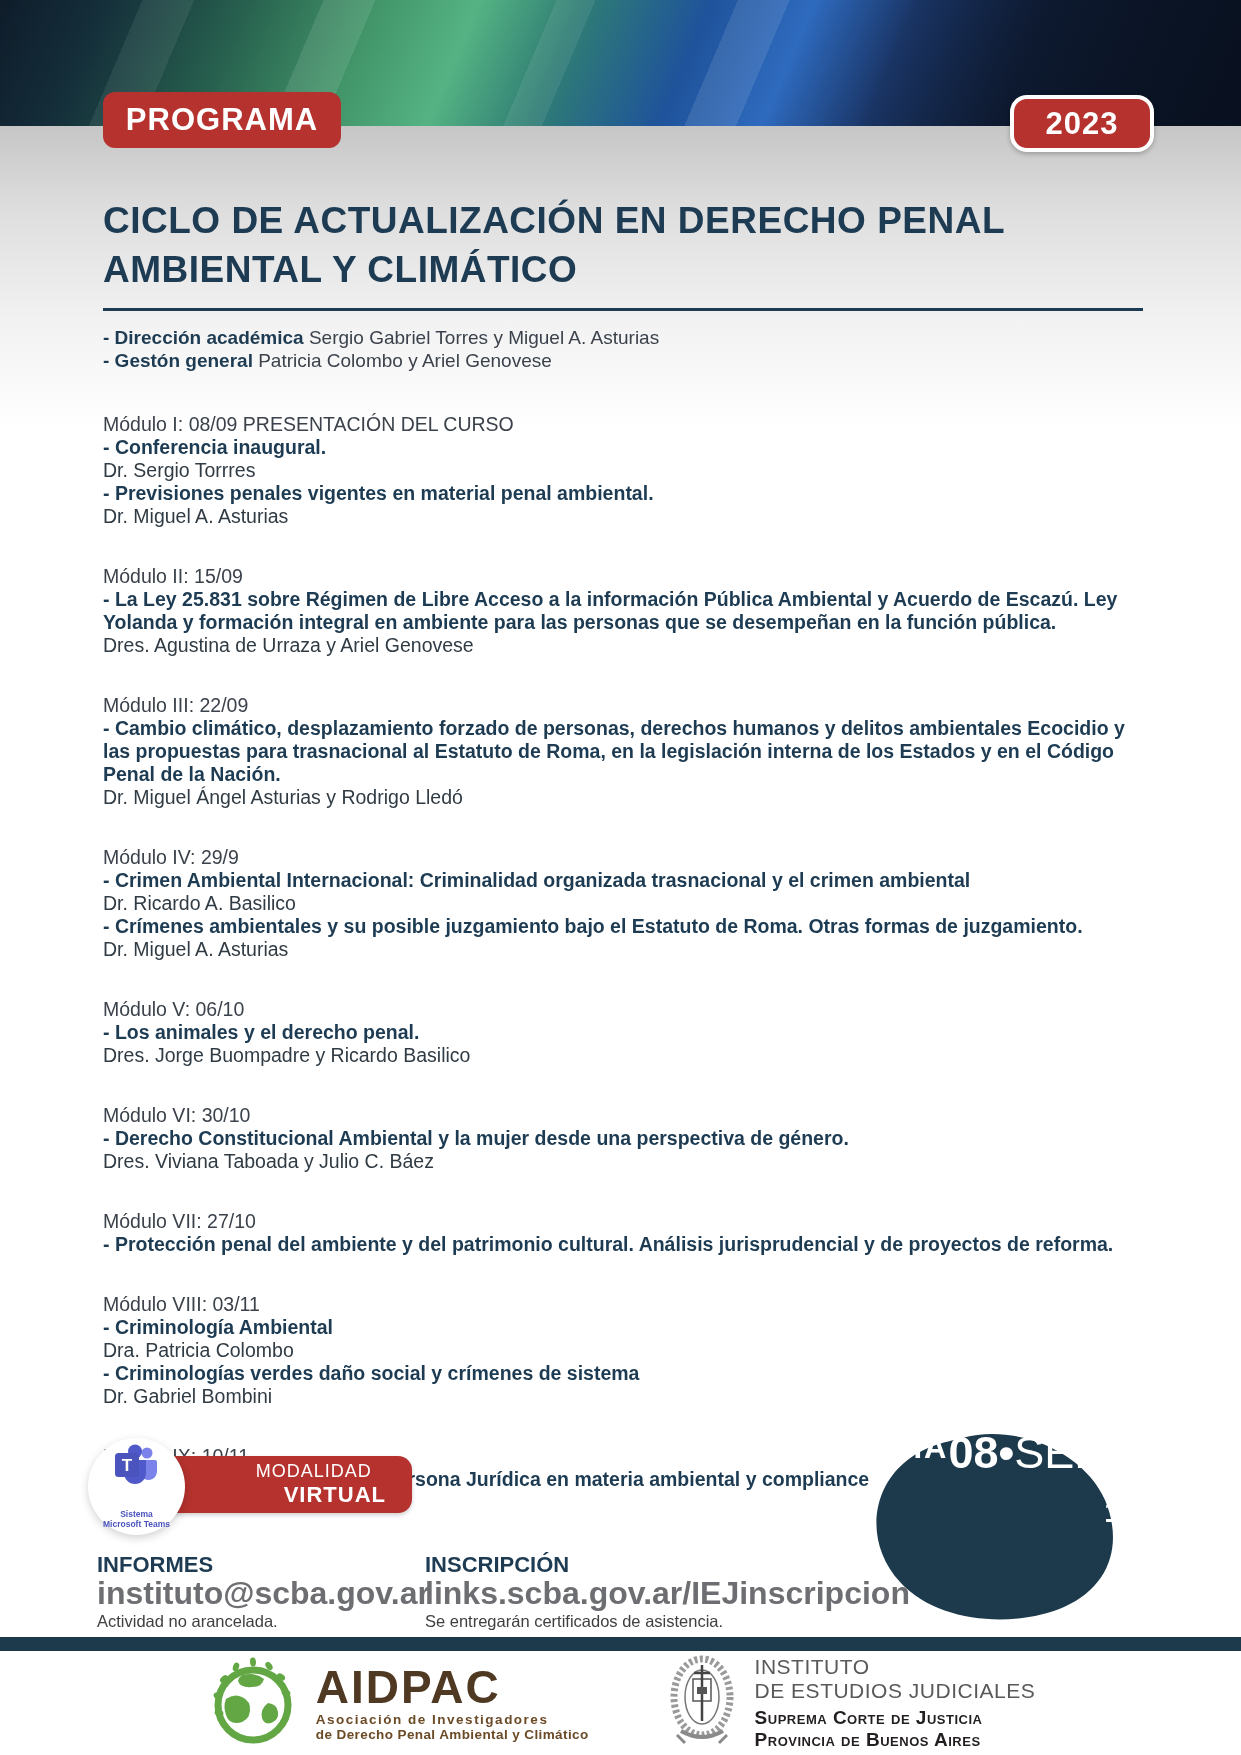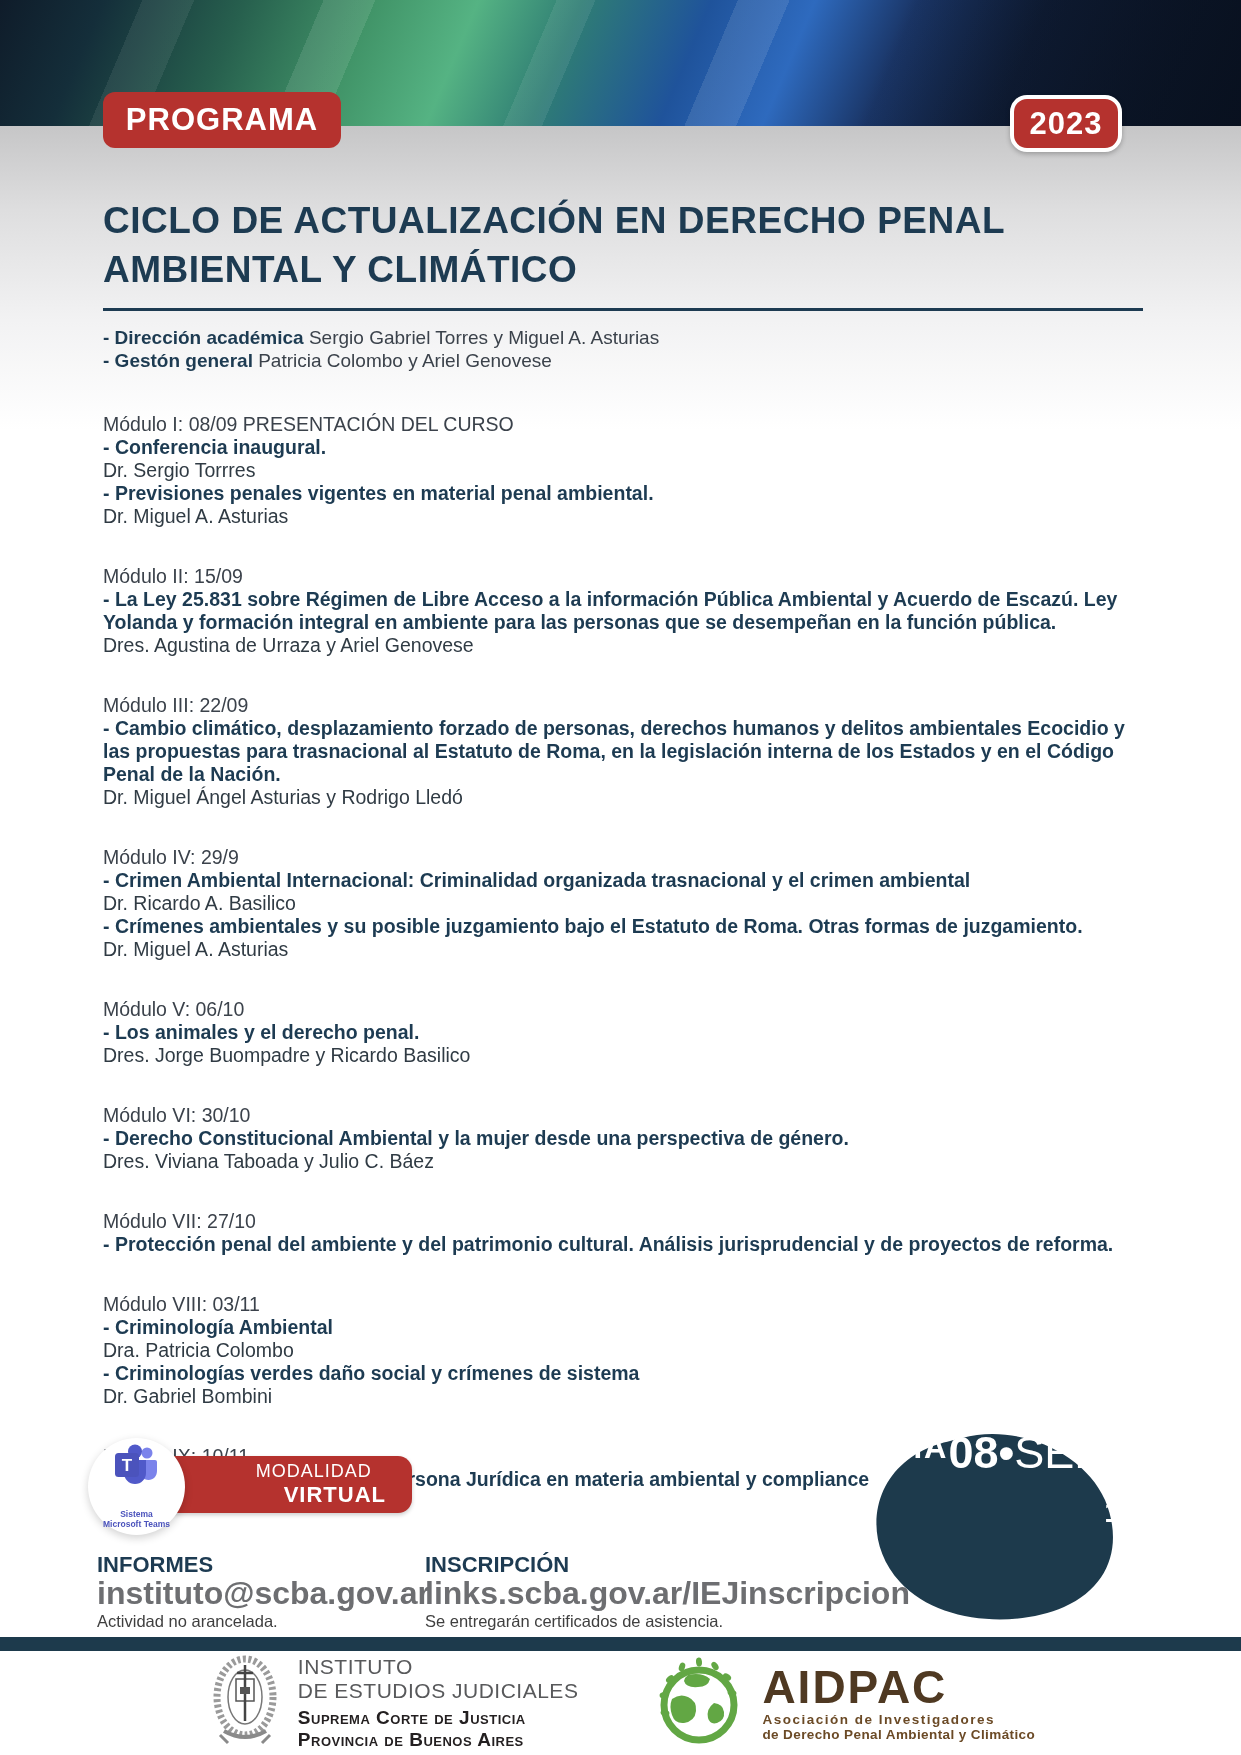--- a/index.html
+++ b/index.html
@@ -27,21 +27,21 @@
       transparent 15% 25%, rgba(255,255,255,.10) 25% 29%,
       transparent 29% 43%, rgba(255,255,255,.08) 43% 46%,
       transparent 46% 57%, rgba(255,255,255,.10) 57% 61%,
       transparent 61% 100%);
   }
   .badge{
     position:absolute;display:flex;align-items:center;justify-content:center;
     background:#b5322e;color:#fff;font-weight:800;letter-spacing:1px;z-index:5;
   }
   .badge-programa{left:103px;top:92px;width:238px;height:56px;border-radius:12px;font-size:31px;text-align:center;}
-  .badge-year{left:1010px;top:95px;width:112px;height:57px;border-radius:17px;font-size:31px;border:4px solid #fff;box-sizing:border-box;box-shadow:0 2px 5px rgba(0,0,0,.25);}
+  .badge-year{left:1010px;top:95px;width:144px;height:57px;border-radius:17px;font-size:31px;border:4px solid #fff;box-sizing:border-box;box-shadow:0 2px 5px rgba(0,0,0,.25);}
 
   
   .content{position:absolute;left:103px;top:196px;width:1040px;color:#37424c;}
   .page-title{
     margin:0;color:#1d3b52;font-weight:800;font-size:37px;line-height:49px;letter-spacing:.5px;
   }
   .title-rule{border:none;border-top:3px solid #1d3b52;margin:14px 0 15px 0;width:100%;}
   .dir-line{font-size:19px;line-height:23px;color:#3b424b;}
   .dir-line b{color:#1d3b52;}
   .modules{margin-top:18px;}
@@ -212,40 +212,20 @@
     <div class="info-note">Actividad no arancelada.</div>
   </div>
   <div class="info-block inscripcion">
     <div class="info-title">INSCRIPCIÓN</div>
     <a class="info-main" href="#">links.scba.gov.ar/IEJinscripcion</a>
     <div class="info-note">Se entregarán certificados de asistencia.</div>
   </div>
 
   <div class="footer-bar"></div>
   <div class="footer">
-    <div class="logo-group">
-      <span>
-        <svg width="78" height="92" viewBox="0 0 78 92">
-          <ellipse cx="39" cy="42" rx="28" ry="38" fill="none" stroke="#9a9a9a" stroke-width="7" stroke-dasharray="3 2.5"></ellipse>
-          <ellipse cx="39" cy="42" rx="17" ry="27" fill="none" stroke="#777" stroke-width="1.5"></ellipse>
-          <rect x="30" y="24" width="18" height="22" fill="none" stroke="#555" stroke-width="1.5"></rect>
-          <line x1="39" y1="10" x2="39" y2="66" stroke="#444" stroke-width="2.5"></line>
-          <line x1="31" y1="18" x2="47" y2="18" stroke="#444" stroke-width="2.5"></line>
-          <rect x="34" y="32" width="10" height="7" fill="#555"></rect>
-          <path d="M18 76 Q39 88 60 76" fill="none" stroke="#8a8a8a" stroke-width="4"></path>
-          <path d="M14 80 l8 8 M64 80 l-8 8" stroke="#8a8a8a" stroke-width="3" fill="none"></path>
-        </svg>
-      </span>
-      <div class="iej-text">
-        <div class="t1">INSTITUTO</div>
-        <div class="t1">DE ESTUDIOS JUDICIALES</div>
-        <div class="t2">Suprema Corte de Justicia</div>
-        <div class="t2" style="margin-top:0">Provincia de Buenos Aires</div>
-      </div>
-    </div>
     <div class="logo-group">
       <span>
         <svg width="96" height="88" viewBox="0 0 96 88">
           <g fill="#62a744">
             <ellipse cx="18" cy="22" rx="4.5" ry="3" transform="rotate(-40 18 22)"></ellipse>
             <ellipse cx="30" cy="10" rx="4.5" ry="3" transform="rotate(-70 30 10)"></ellipse>
             <ellipse cx="47" cy="5" rx="4.5" ry="3" transform="rotate(-95 47 5)"></ellipse>
             <ellipse cx="63" cy="9" rx="4.5" ry="3" transform="rotate(55 63 9)"></ellipse>
             <ellipse cx="75" cy="20" rx="4.5" ry="3" transform="rotate(35 75 20)"></ellipse>
             <ellipse cx="12" cy="38" rx="4.5" ry="3" transform="rotate(-15 12 38)"></ellipse>
@@ -257,15 +237,35 @@
           <path d="M20 42 q8 -6 16 -2 q9 4 8 14 q-1 10 -12 12 q-9 1 -12 -8 q-3 -9 0 -16z" fill="#62a744"></path>
           <path d="M62 46 q9 1 10 9 q1 8 -7 11 q-7 2 -9 -5 q-2 -9 6 -15z" fill="#62a744"></path>
         </svg>
       </span>
       <div class="aidpac-text">
         <div class="name">AIDPAC</div>
         <div class="sub1">Asociación de Investigadores</div>
         <div class="sub2">de Derecho Penal Ambiental y Climático</div>
       </div>
     </div>
+    <div class="logo-group">
+      <span>
+        <svg width="78" height="92" viewBox="0 0 78 92">
+          <ellipse cx="39" cy="42" rx="28" ry="38" fill="none" stroke="#9a9a9a" stroke-width="7" stroke-dasharray="3 2.5"></ellipse>
+          <ellipse cx="39" cy="42" rx="17" ry="27" fill="none" stroke="#777" stroke-width="1.5"></ellipse>
+          <rect x="30" y="24" width="18" height="22" fill="none" stroke="#555" stroke-width="1.5"></rect>
+          <line x1="39" y1="10" x2="39" y2="66" stroke="#444" stroke-width="2.5"></line>
+          <line x1="31" y1="18" x2="47" y2="18" stroke="#444" stroke-width="2.5"></line>
+          <rect x="34" y="32" width="10" height="7" fill="#555"></rect>
+          <path d="M18 76 Q39 88 60 76" fill="none" stroke="#8a8a8a" stroke-width="4"></path>
+          <path d="M14 80 l8 8 M64 80 l-8 8" stroke="#8a8a8a" stroke-width="3" fill="none"></path>
+        </svg>
+      </span>
+      <div class="iej-text">
+        <div class="t1">INSTITUTO</div>
+        <div class="t1">DE ESTUDIOS JUDICIALES</div>
+        <div class="t2">Suprema Corte de Justicia</div>
+        <div class="t2" style="margin-top:0">Provincia de Buenos Aires</div>
+      </div>
+    </div>
   </div>
 
 </div>
 
 </body></html>

